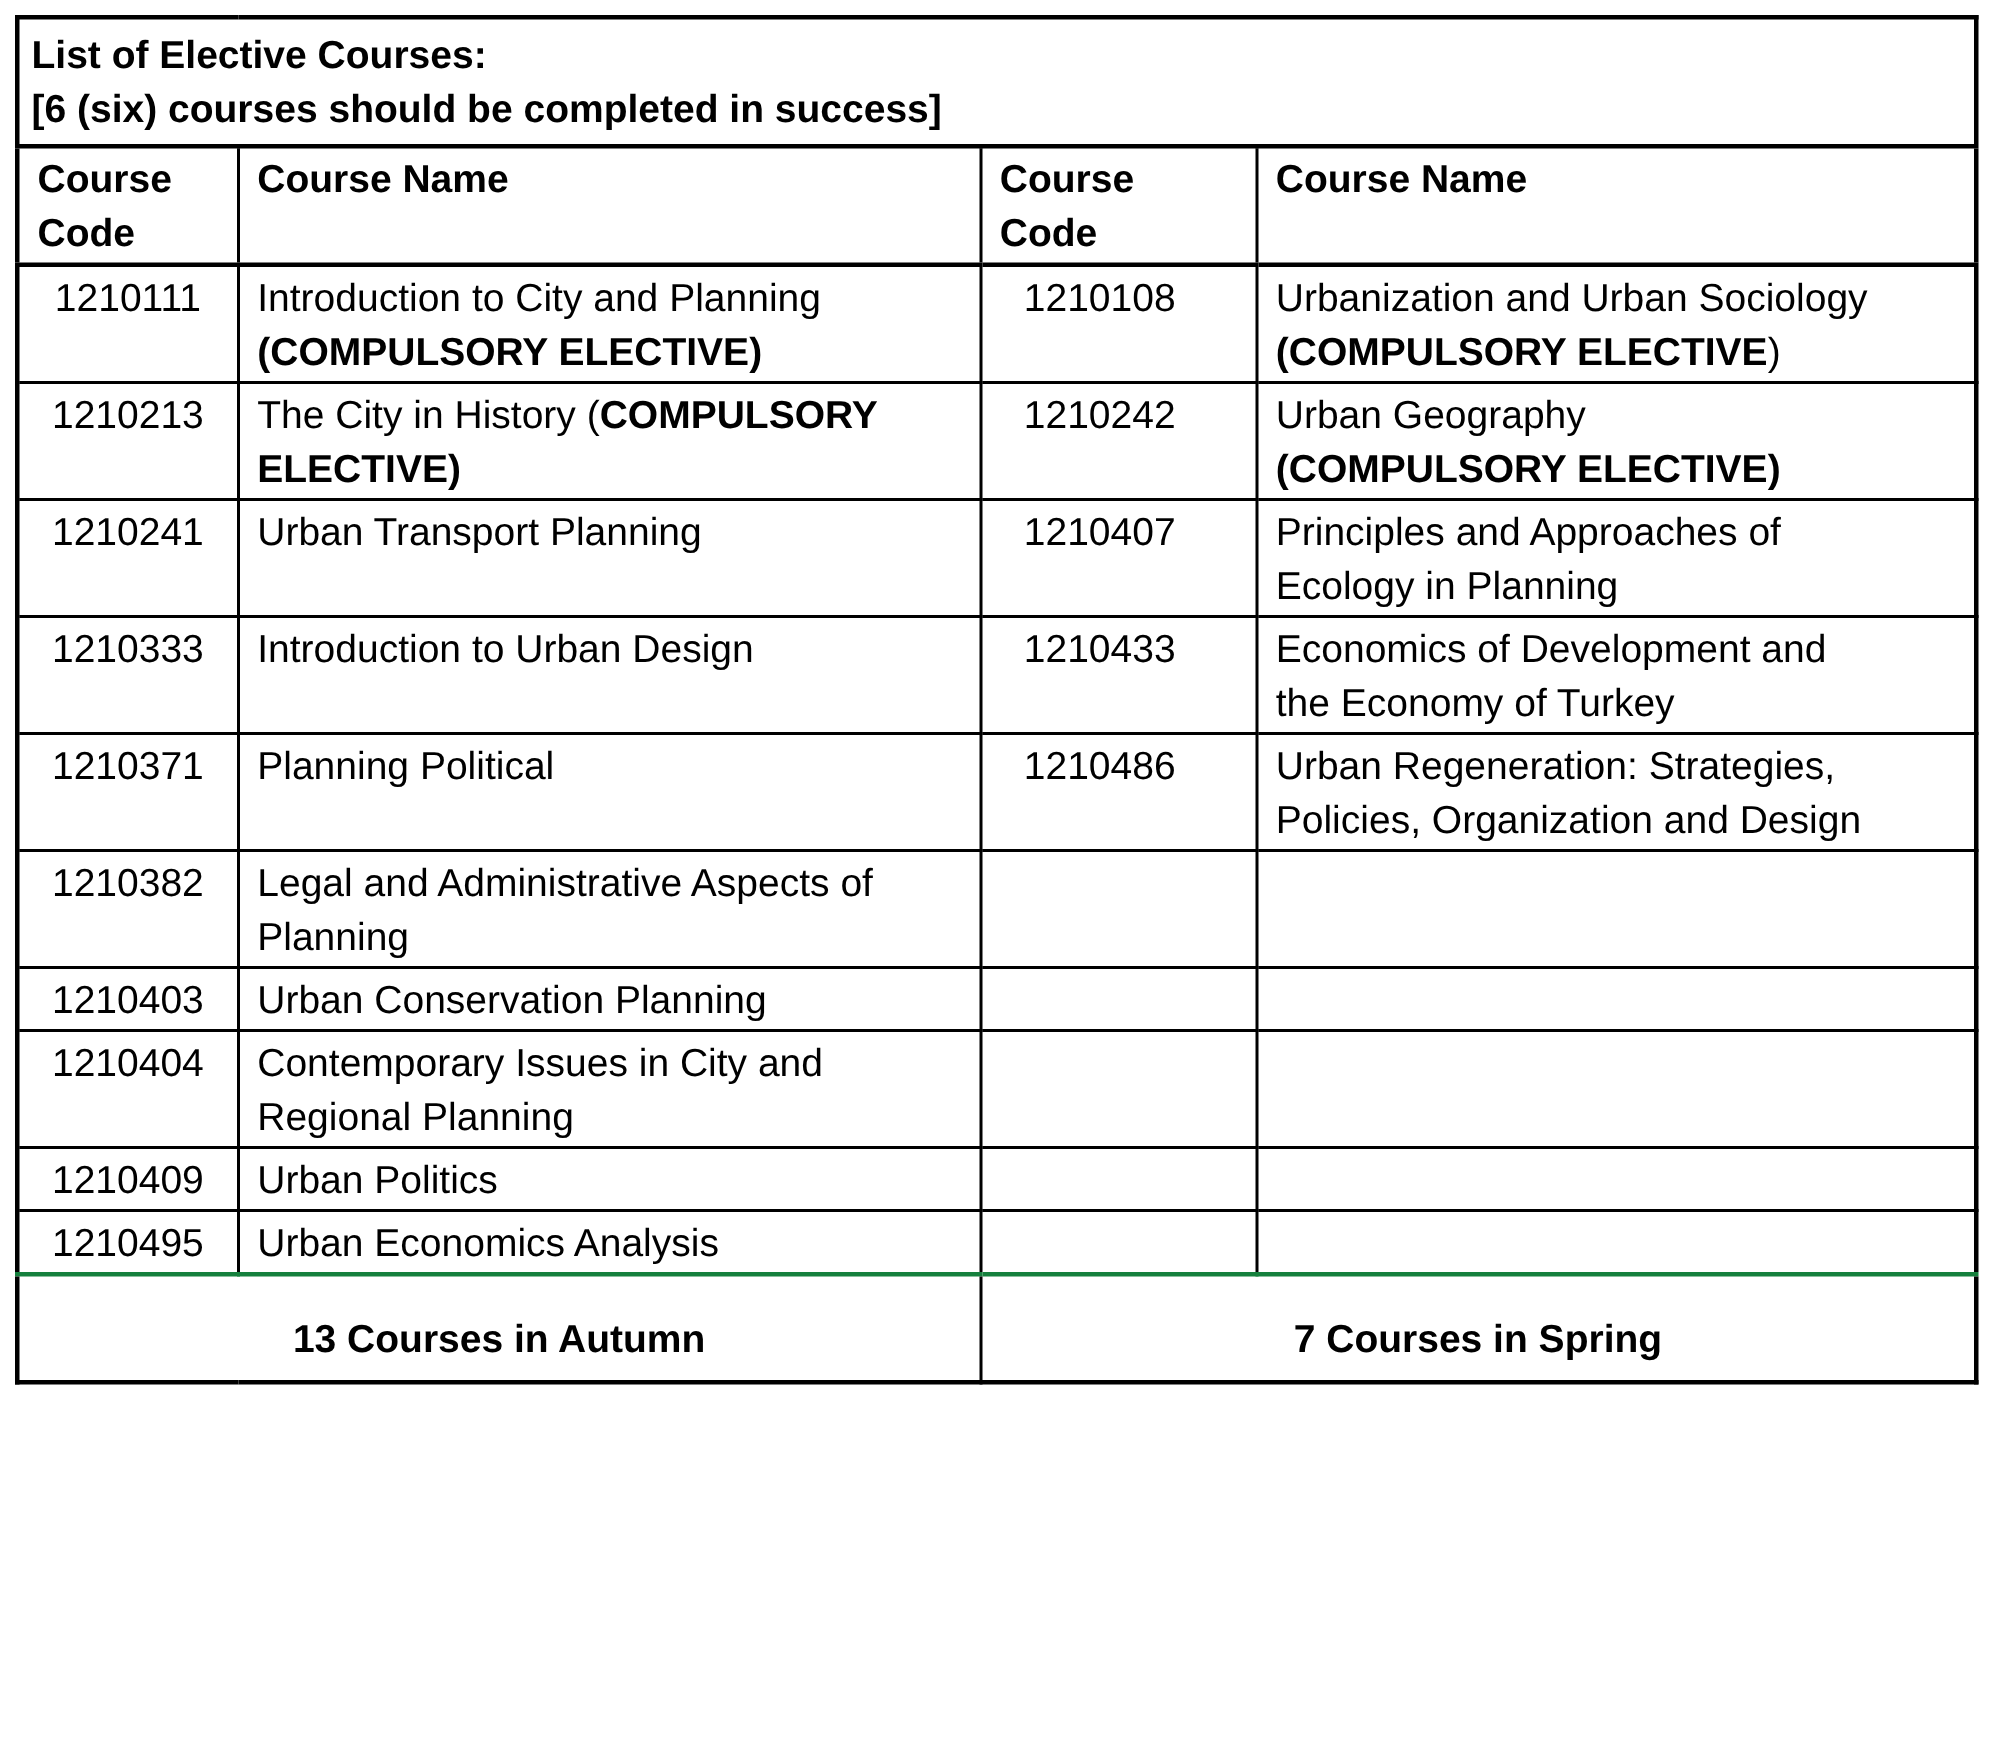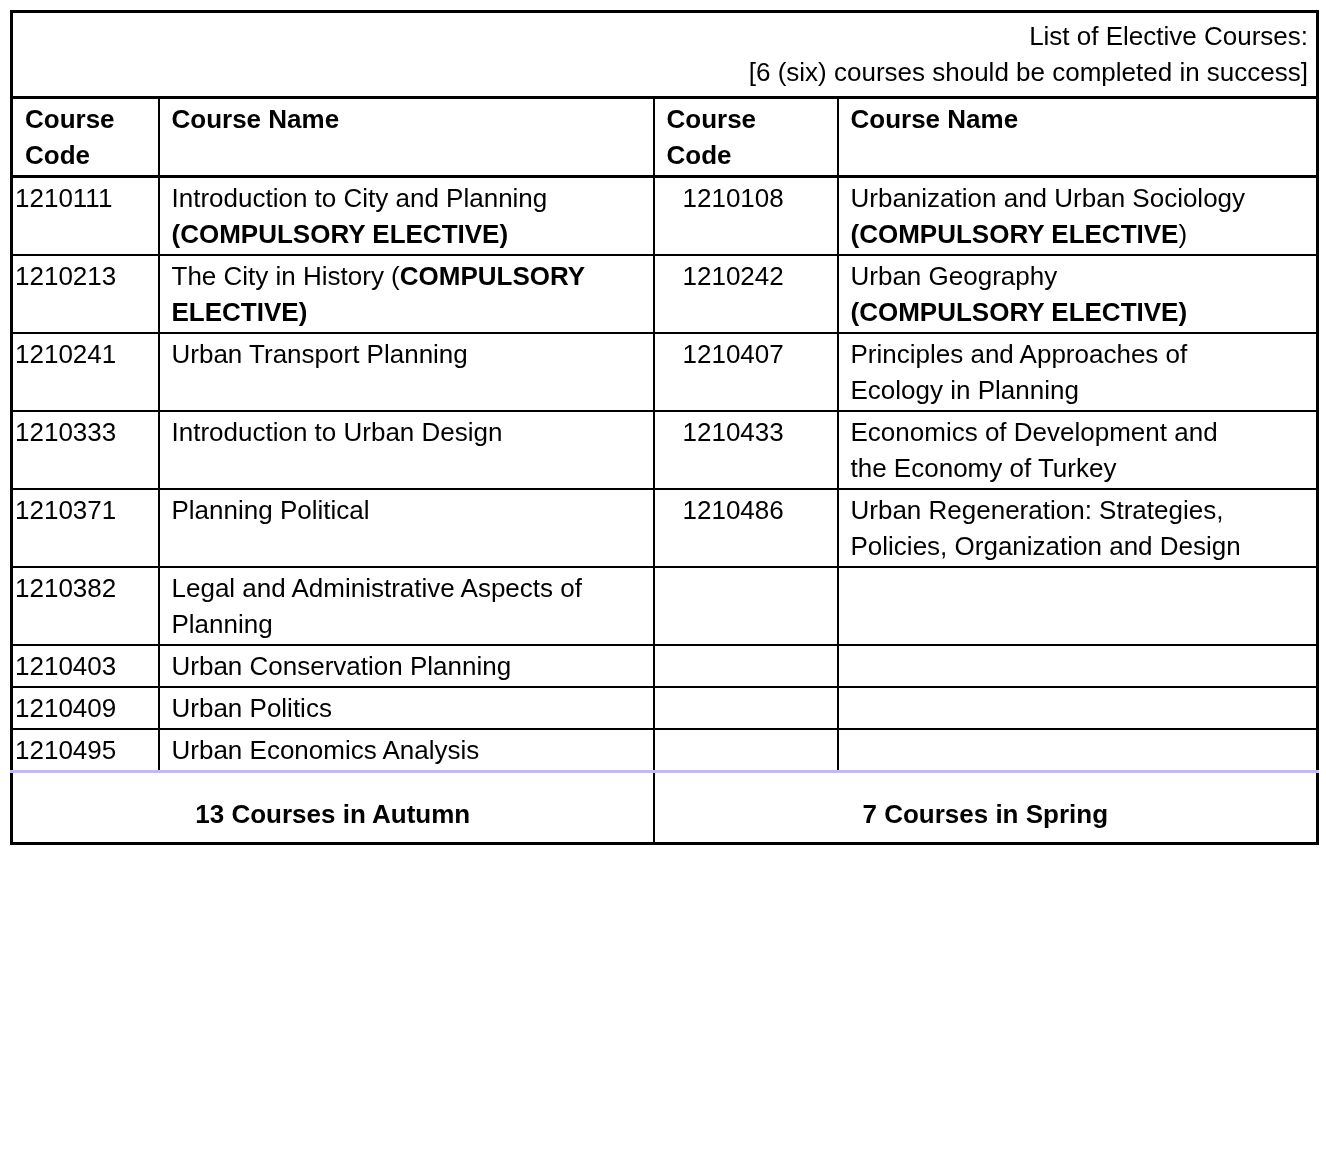--- a/index.html
+++ b/index.html
@@ -31,39 +31,39 @@
 
   th, td {
     border: 2px solid #000000;
     vertical-align: top;
     padding: 2px 8px;
     box-sizing: border-box;
     font-weight: normal;
     text-align: left;
   }
   th.title-cell {
-    text-align: right;
-    font-weight: normal;
+    text-align: left;
+    font-weight: bold;
     padding: 5px 8px 6px 8px;
     border-bottom: 3px solid #000000;
   }
   tr.col-head th {
     font-weight: bold;
     white-space: pre-line;
     padding-left: 12px;
     height: 78px;
     border-bottom: 3px solid #000000;
   }
-  td.code { padding-left: 2px; padding-right: 2px; }
+  td.code { text-align: center; padding-left: 2px; padding-right: 2px; }
   td.code.c2 { text-align: left; padding-left: 28px; }
   td.name { padding-left: 12px; border-radius: 19px; }
   b { font-weight: bold; }
 
   tfoot td {
-    border-top: 3px solid #c4b5fd;
+    border-top: 3px solid #15803d;
     vertical-align: bottom;
     text-align: center;
     font-weight: bold;
     height: 72px;
     padding-bottom: 10px;
   }
   
   tbody td { min-height: 40px; }
 </style>
 </head>
@@ -131,20 +131,26 @@
           <td class="code c2"></td>
           <td class="name"></td>
         </tr>
         <tr>
           <td class="code">1210403</td>
           <td class="name">Urban Conservation Planning</td>
           <td class="code c2"></td>
           <td class="name"></td>
         </tr>
         <tr>
+          <td class="code">1210404</td>
+          <td class="name">Contemporary Issues in City and<br>Regional Planning</td>
+          <td class="code c2"></td>
+          <td class="name"></td>
+        </tr>
+        <tr>
           <td class="code">1210409</td>
           <td class="name">Urban Politics</td>
           <td class="code c2"></td>
           <td class="name"></td>
         </tr>
         <tr>
           <td class="code">1210495</td>
           <td class="name">Urban Economics Analysis</td>
           <td class="code c2"></td>
           <td class="name"></td>

